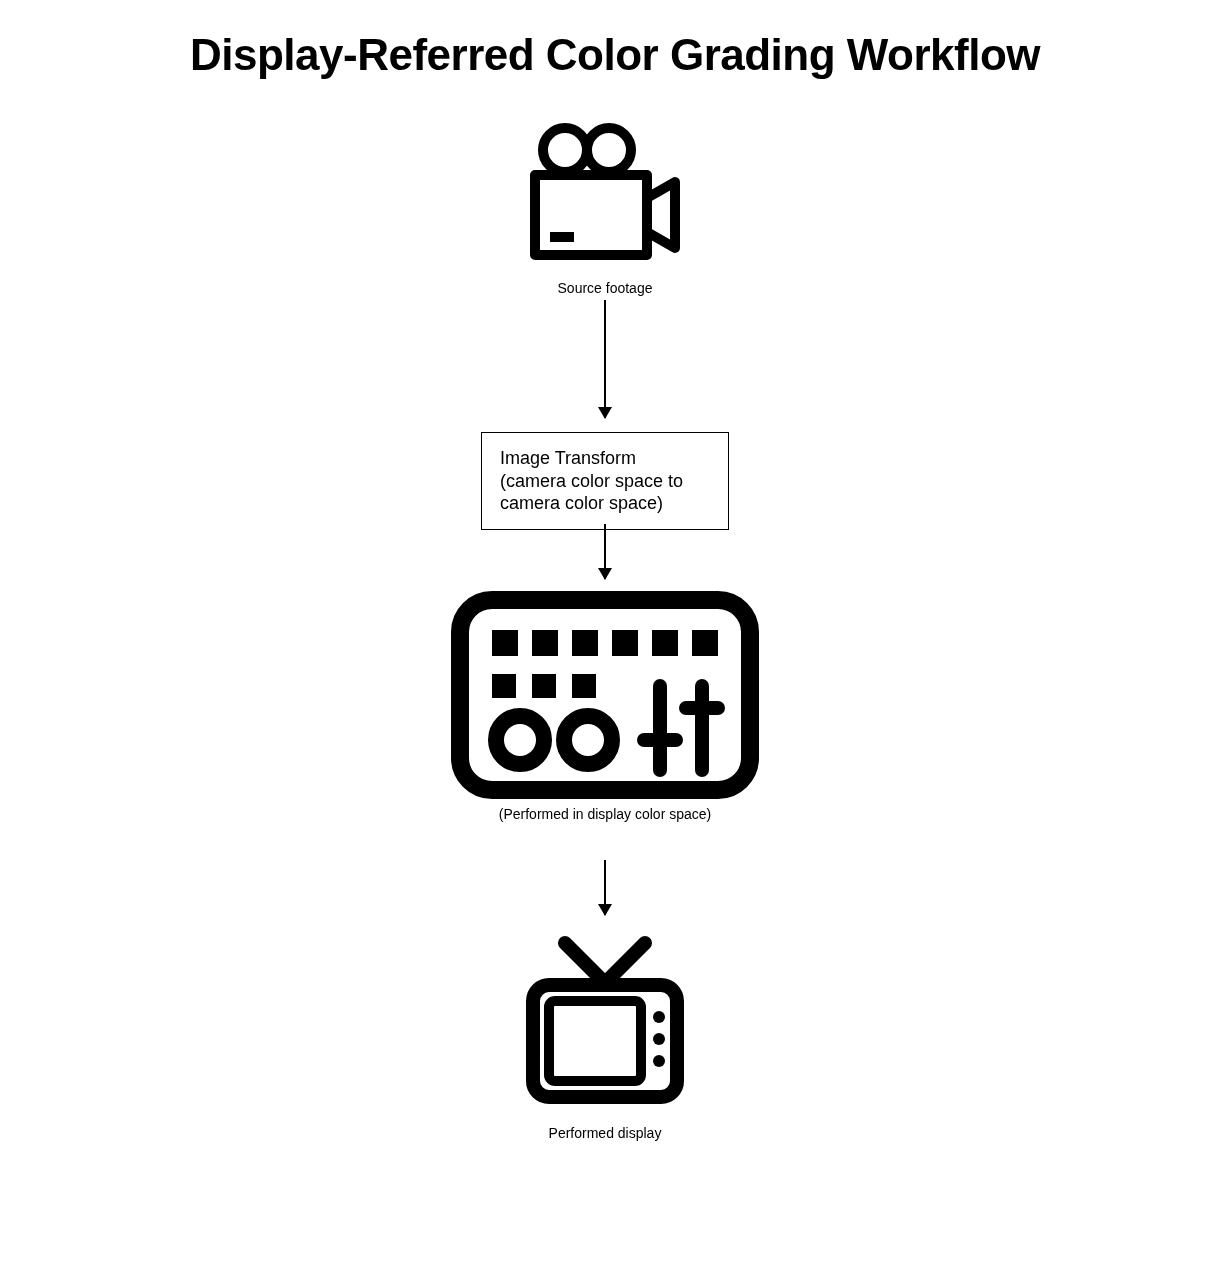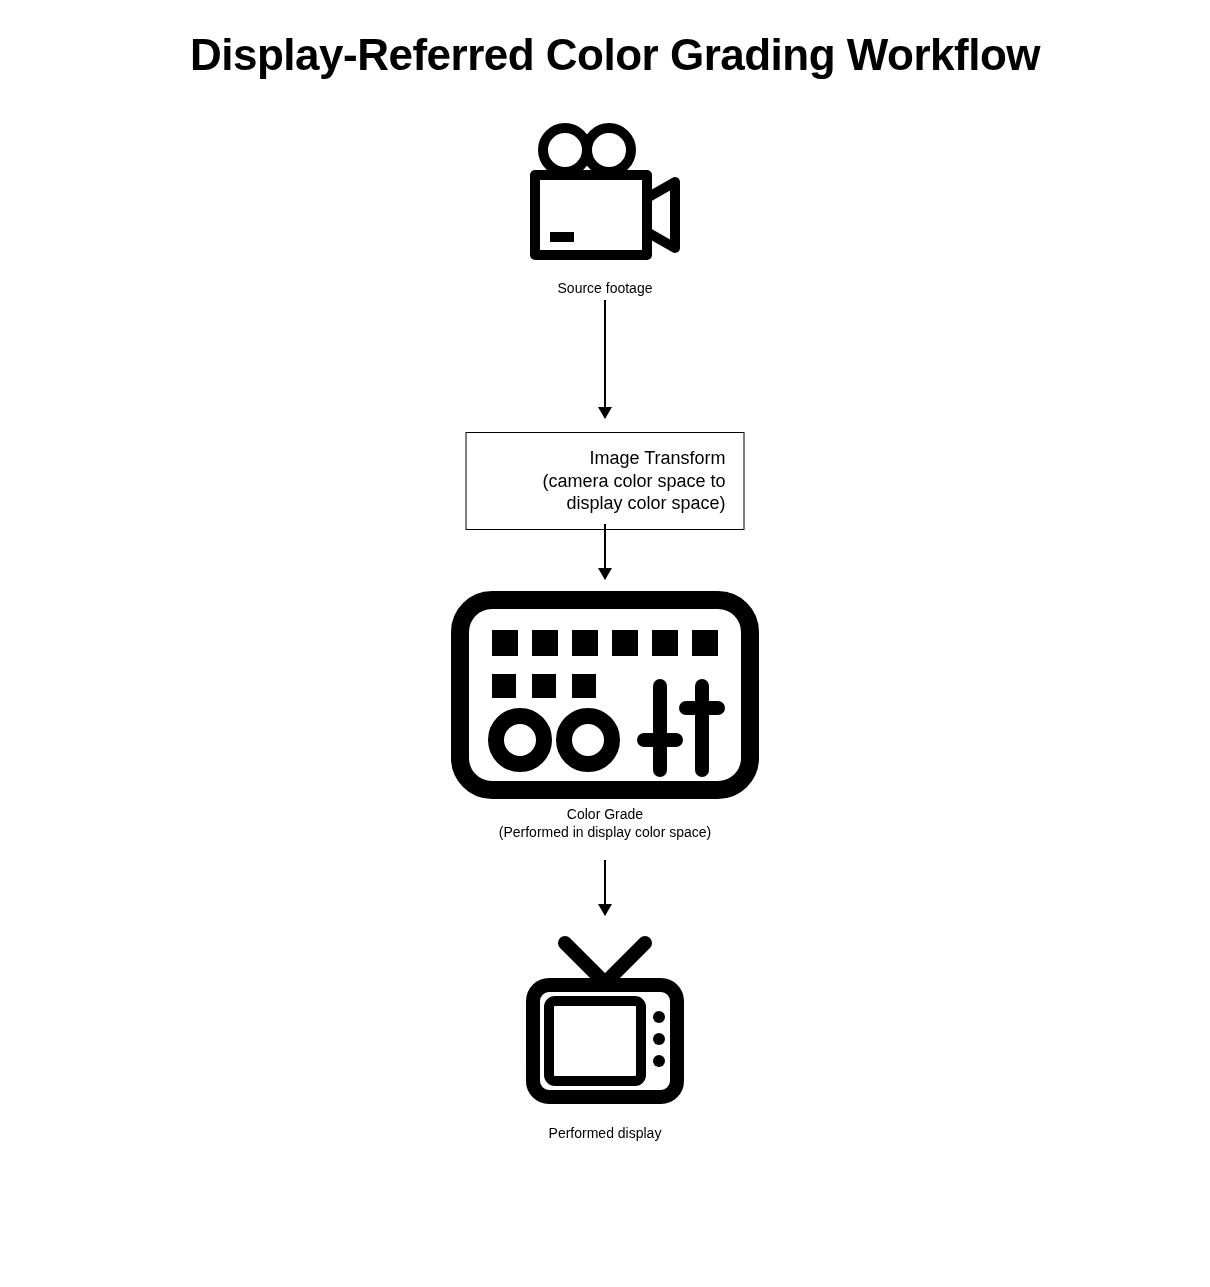--- a/index.html
+++ b/index.html
@@ -36,22 +36,22 @@
   }
   .box {
     position: absolute;
     left: 50%;
     transform: translateX(-50%);
     border: 1.5px solid #000;
     background: #fff;
     padding: 14px 18px;
     font-size: 18px;
     line-height: 1.25;
-    text-align: right;
-    width: 279px;
+    text-align: left;
+    width: 248px;
   }
   .arrow {
     position: absolute;
     left: 50%;
     transform: translateX(-50%);
     width: 2px;
     background: #000;
   }
   .arrow::after {
     content: "";
@@ -85,21 +85,21 @@
     <rect x="30" y="112" width="24" height="10" fill="#000"></rect>
   </svg>
   <div class="caption">Source footage</div>
 </div>
 
 <div class="arrow" style="top:300px; height:118px;"></div>
 
 <div class="box" style="top:432px;">
   <div>Image Transform</div>
   <div>(camera color space to</div>
-  <div>display color space)</div>
+  <div>camera color space)</div>
 </div>
 
 <div class="arrow" style="top:524px; height:55px;"></div>
 
 <div class="node" style="top:590px;">
   <svg class="node-icon" width="310" height="210" viewBox="0 0 310 210">
 
     <rect x="10" y="10" width="290" height="190" rx="32" ry="32" fill="none" stroke="#000" stroke-width="18"></rect>
 
     <g fill="#000">
@@ -126,21 +126,20 @@
       <line x1="210" y1="96" x2="210" y2="180"></line>
       <line x1="252" y1="96" x2="252" y2="180"></line>
     </g>
 
     <g stroke="#000" stroke-width="14" stroke-linecap="round">
       <line x1="194" y1="150" x2="226" y2="150"></line>
       <line x1="236" y1="118" x2="268" y2="118"></line>
     </g>
   </svg>
   <div class="caption" style="margin-top:6px;">
-    <div>Color Grade</div>
     <div>(Performed in display color space)</div>
   </div>
 </div>
 
 <div class="arrow" style="top:860px; height:55px;"></div>
 
 <div class="node" style="top:925px;">
   <svg class="node-icon" width="180" height="190" viewBox="0 0 180 190">
 
     <g stroke="#000" stroke-width="14" stroke-linecap="round" fill="none">

